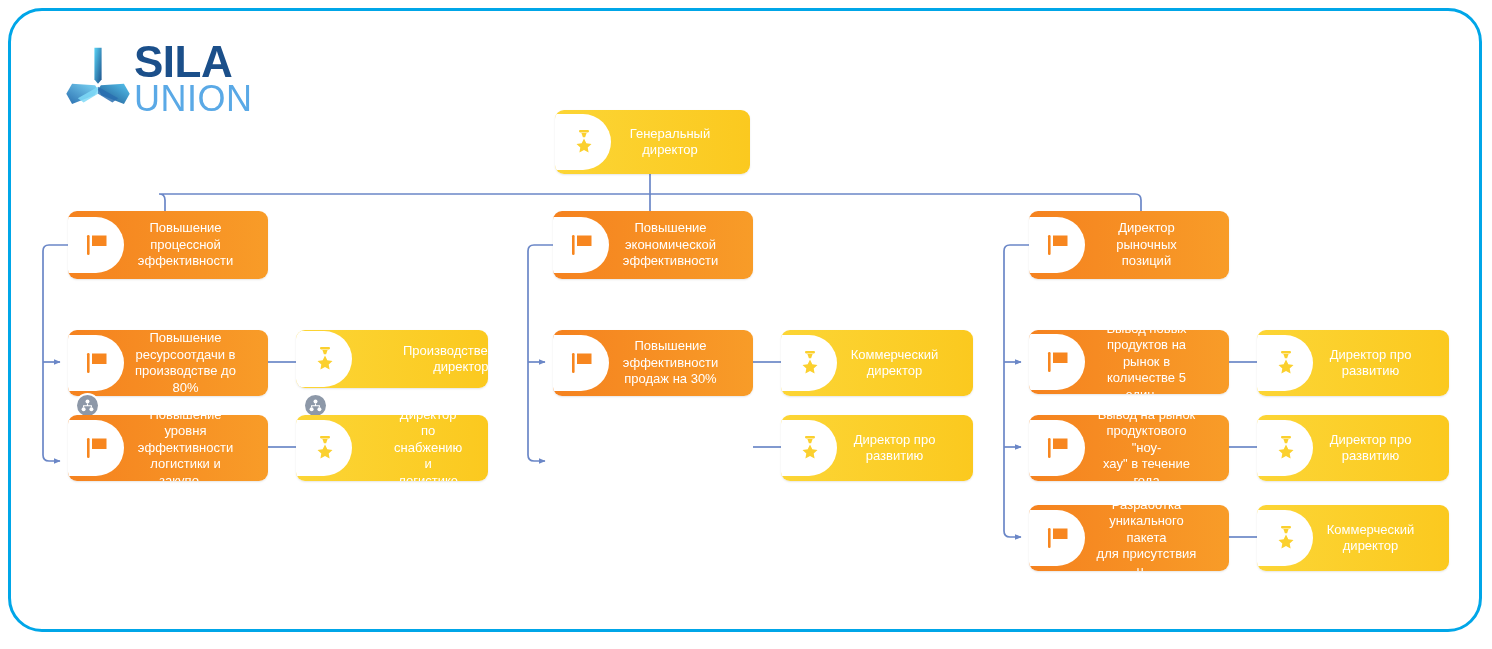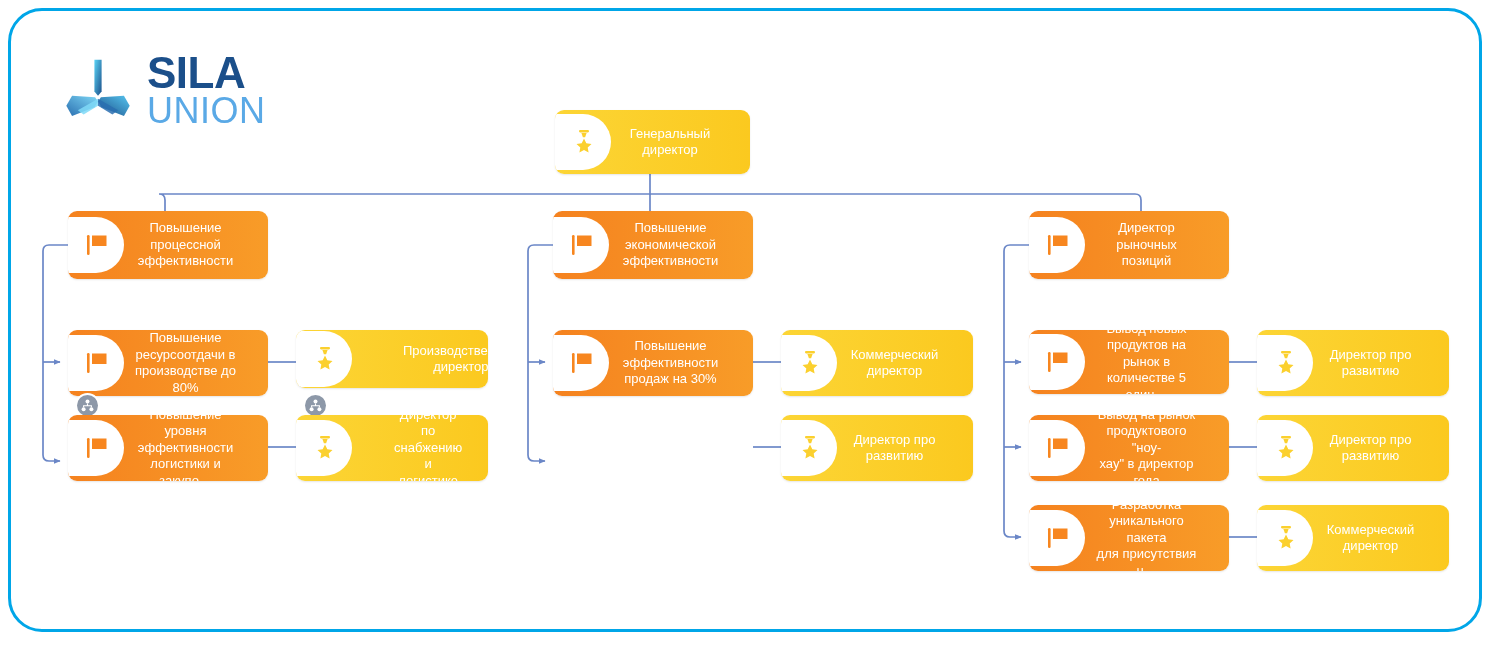--- a/index.html
+++ b/index.html
@@ -14,21 +14,21 @@
     position:absolute;left:8px;top:8px;width:1474px;height:624px;
     border:3px solid #00a6e8;border-radius:34px;box-sizing:border-box;
     background:#ffffff;
   }
 
   
   #canvas{position:absolute;left:0;top:0;width:1492px;height:649px;}
   #wires{position:absolute;left:0;top:0;width:1492px;height:649px;pointer-events:none;}
 
   
-  #logo{position:absolute;left:62px;top:42px;width:240px;height:96px;display:flex;align-items:center;gap:13px;}
+  #logo{position:absolute;left:62px;top:42px;width:240px;height:96px;display:flex;align-items:flex-start;}
   #logo-mark{width:72px;height:72px;flex:0 0 72px;}
   #logo-words{display:flex;flex-direction:column;line-height:0.92;}
   #logo-sila{font-size:44px;font-weight:bold;color:#1b4f8a;letter-spacing:-0.5px;}
   #logo-union{font-size:36px;font-weight:normal;color:#5aa9e6;letter-spacing:0.5px;}
 
   
   .node{
     position:absolute;border-radius:9px;box-sizing:border-box;
     display:flex;align-items:stretch;overflow:hidden;
     box-shadow:0 1px 2px rgba(0,0,0,0.10);
@@ -327,21 +327,21 @@
   <div class="node orange alt" style="left:1029px;top:415px;width:200px;height:66px;">
     <div class="badge">
       <div class="pill"></div>
       <svg width="26" height="24" viewBox="0 0 26 24">
         <rect x="3" y="2" width="2.6" height="20" rx="1.2" fill="#f7861f"></rect>
         <path d="M8 2.6 h14.5 v10.4 h-14.5 z" fill="#f7861f"></path>
       </svg>
     </div>
     <div class="label">Вывод на рынок
 продуктового "ноу-
-хау" в директор года</div>
+хау" в течение года</div>
   </div>
 
   <div class="node yellow alt" style="left:1257px;top:415px;width:192px;height:66px;">
     <div class="badge">
       <div class="pill"></div>
       <svg width="24" height="26" viewBox="0 0 24 26">
         <rect x="7" y="1" width="10" height="2.4" rx="1.1" fill="#fbd02e"></rect>
         <path d="M9.4 4 h5.2 l-1.5 4.2 h-2.2 z" fill="#fbd02e"></path>
         <path d="M12 9.5 l2.3 4.7 5.2 .7 -3.8 3.6 .9 5.1 -4.6 -2.5 -4.6 2.5 .9 -5.1 -3.8 -3.6 5.2 -.7 z" fill="#fbd02e"></path>
       </svg>

